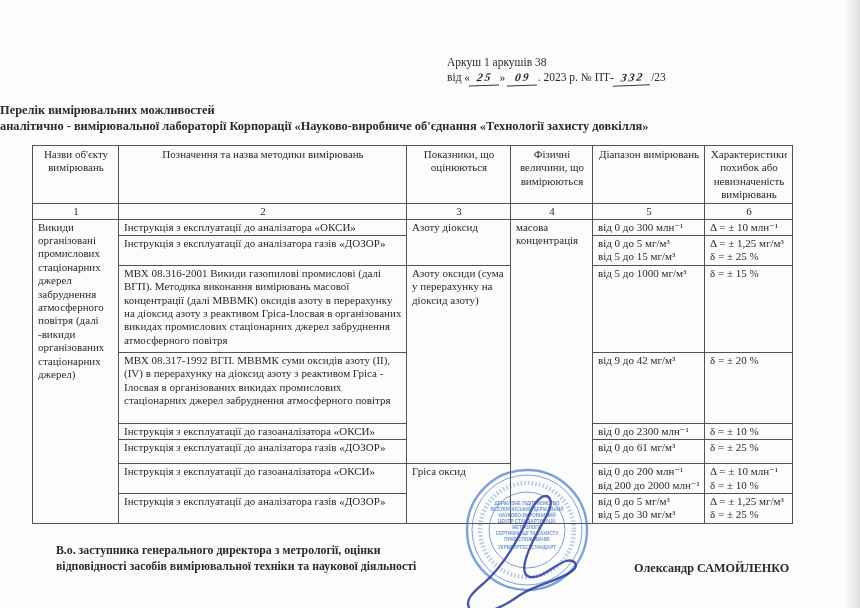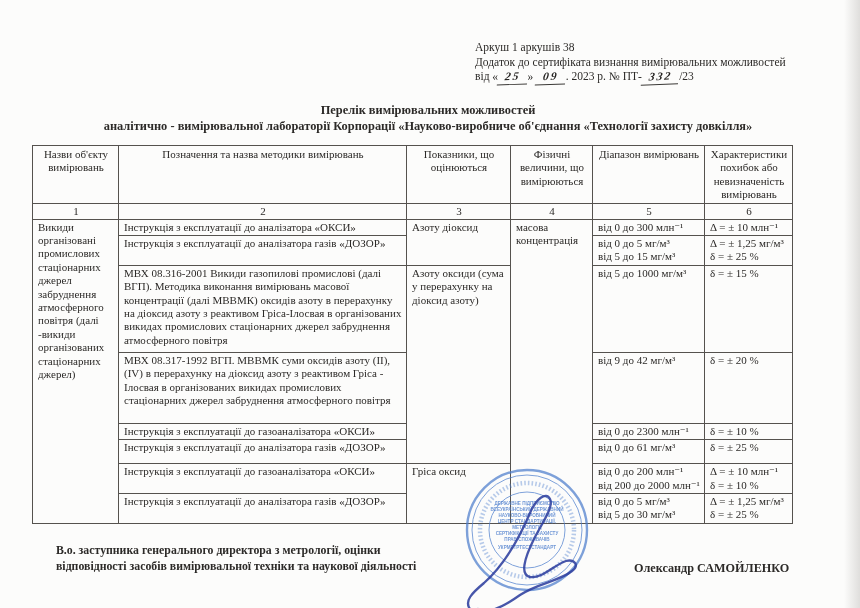--- a/index.html
+++ b/index.html
@@ -4,27 +4,27 @@
 <style>
   html,body{margin:0;padding:0;}
   body{
     width:860px;height:608px;position:relative;overflow:hidden;
     background:#fcfcfb;
     font-family:"Liberation Serif","DejaVu Serif",serif;
     color:#2c2a28;
   }
   .edge-strip{position:absolute;top:0;right:0;width:16px;height:608px;
     background:linear-gradient(to right,rgba(0,0,0,0),rgba(120,115,110,.22));}
-  .corner-block{position:absolute;left:447px;top:40px;font-size:11.5px;line-height:14.6px;white-space:nowrap;margin-left:28px;}
+  .corner-block{position:absolute;left:447px;top:55px;font-size:11.5px;line-height:14.6px;white-space:nowrap;}
   .date-line .hw{
     display:inline-block;font-style:italic;font-weight:600;
     transform:skewX(-10deg) rotate(-2deg);
     border-bottom:1px solid #3a3835;padding:0 7px;letter-spacing:2px;color:#242220;
   }
-  .title-block{position:absolute;left:0;top:103px;width:856px;text-align:center;
+  .title-block{position:absolute;left:0;top:103px;width:856px;text-align:left;
     font-weight:bold;font-size:12.4px;line-height:15.5px;}
   table.mtable{
     position:absolute;left:32px;top:145px;width:760px;
     border-collapse:collapse;table-layout:fixed;
     font-size:11px;line-height:13.4px;
   }
   table.mtable td{border:1px solid #55524e;vertical-align:top;padding:1px 4px 1px 5px;
     overflow:hidden;}
   tr.hdr td{text-align:center;height:50px;padding-top:2px;}
   tr.nums td{text-align:center;height:13px;line-height:13px;}
@@ -41,21 +41,20 @@
   .footer-name{position:absolute;left:634px;top:561px;font-weight:bold;font-size:12.2px;white-space:nowrap;}
   .stamp-wrap{position:absolute;left:438px;top:453px;width:180px;height:160px;pointer-events:none;}
 </style>
 </head>
 <body>
 
 <div class="edge-strip"></div>
 
 <div class="corner-block">
   <div>Аркуш 1  аркушів 38</div>
-  <div>Додаток до сертифіката визнання вимірювальних можливостей</div>
   <div class="date-line"><span>від «</span><span class="hw">25</span><span>»</span> <span class="hw">09</span><span>.</span><span> 2023 р. № ПТ-</span><span class="hw">332</span><span>/23</span></div>
 </div>
 
 <div class="title-block">
   <div>Перелік вимірювальних можливостей</div>
   <div>аналітично - вимірювальної лабораторії Корпорації «Науково-виробниче об'єднання «Технології захисту довкілля»</div>
 </div>
 
 <table class="mtable">
   <colgroup>

